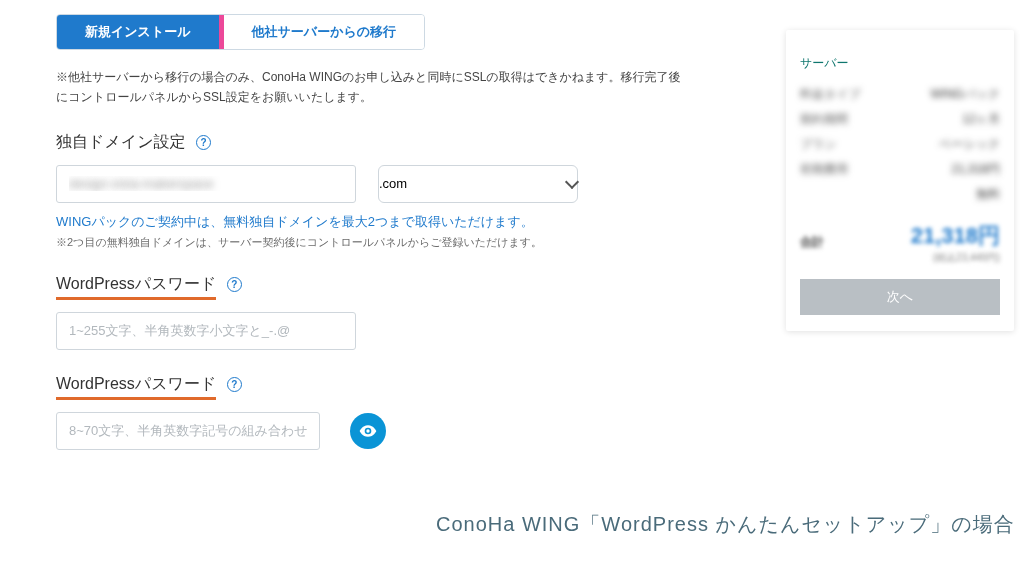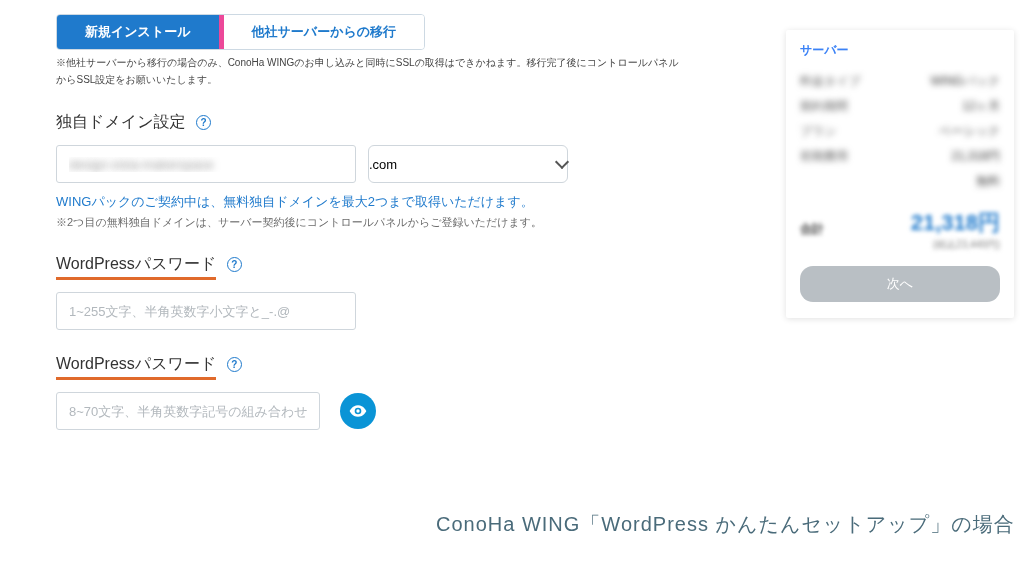--- a/index.html
+++ b/index.html
@@ -31,22 +31,22 @@
     cursor: pointer;
     background: #fff;
     color: #1f7acc;
   }
   .tab.active {
     background: #1f7acc;
     color: #fff;
   }
   .tab + .tab { border-left: 5px solid #ec4899; }
   .note {
-    margin-top: 4px;
-    font-size: 10px;
+    margin-top: 17px;
+    font-size: 12px;
     color: #444;
     line-height: 1.7;
   }
   .note::before { content: "※"; }
   .section { margin-top: 24px; }
   .section-title {
     font-size: 16px;
     font-weight: 400;
     color: #333;
     display: inline-block;
@@ -64,21 +64,21 @@
     border: 1.5px solid #1f7acc;
     border-radius: 50%;
     color: #1f7acc;
     font-size: 10px;
     font-weight: 700;
     margin-left: 6px;
     vertical-align: 1px;
   }
   .field-row {
     display: flex;
-    gap: 12px;
+    gap: 22px;
     margin-top: 12px;
     align-items: center;
   }
   .text-input {
     height: 38px;
     border: 1px solid #cfd6dc;
     border-radius: 3px;
     padding: 0 12px;
     font-size: 13px;
     color: #333;
@@ -139,23 +139,24 @@
     top: 30px;
     width: 228px;
     background: #fff;
     box-shadow: 0 1px 6px rgba(0,0,0,0.12);
     border-radius: 2px;
     padding: 12px 14px 16px;
     font-size: 12px;
   }
   .side-card .hdr {
     font-size: 12px;
-    font-weight: 700;
-    color: #3b82f6;
+    font-weight: 400;
+    color: #0f766e;
     margin-bottom: 10px;
+    margin-top: 13px;
   }
   .side-rows { filter: blur(3px); }
   .side-row {
     display: flex; justify-content: space-between;
     padding: 4px 0;
     color: #555;
   }
   .side-row .val { color: #333; }
   .side-total {
     display: flex; justify-content: space-between;
@@ -167,21 +168,21 @@
   .side-total .amt { font-size: 22px; color: #1f7acc; font-weight: 700; }
   .side-total-sub { text-align: right; font-size: 10px; color: #888; filter: blur(2px); }
   .next-btn {
     margin-top: 14px;
     width: 100%;
     height: 36px;
     background: #b9bfc4;
     color: #fff;
     font-size: 13px;
     display: flex; align-items: center; justify-content: center;
-    border-radius: 13px;
+    border-radius: 0;
   }
 
   .caption {
     position: absolute;
     bottom: 38px;
     left: 436px;
     font-size: 20px;
     color: #4a6b7a;
     letter-spacing: 1px;
   }

